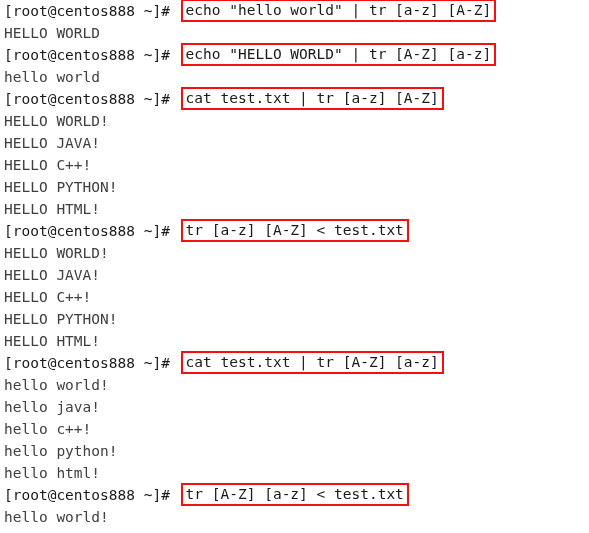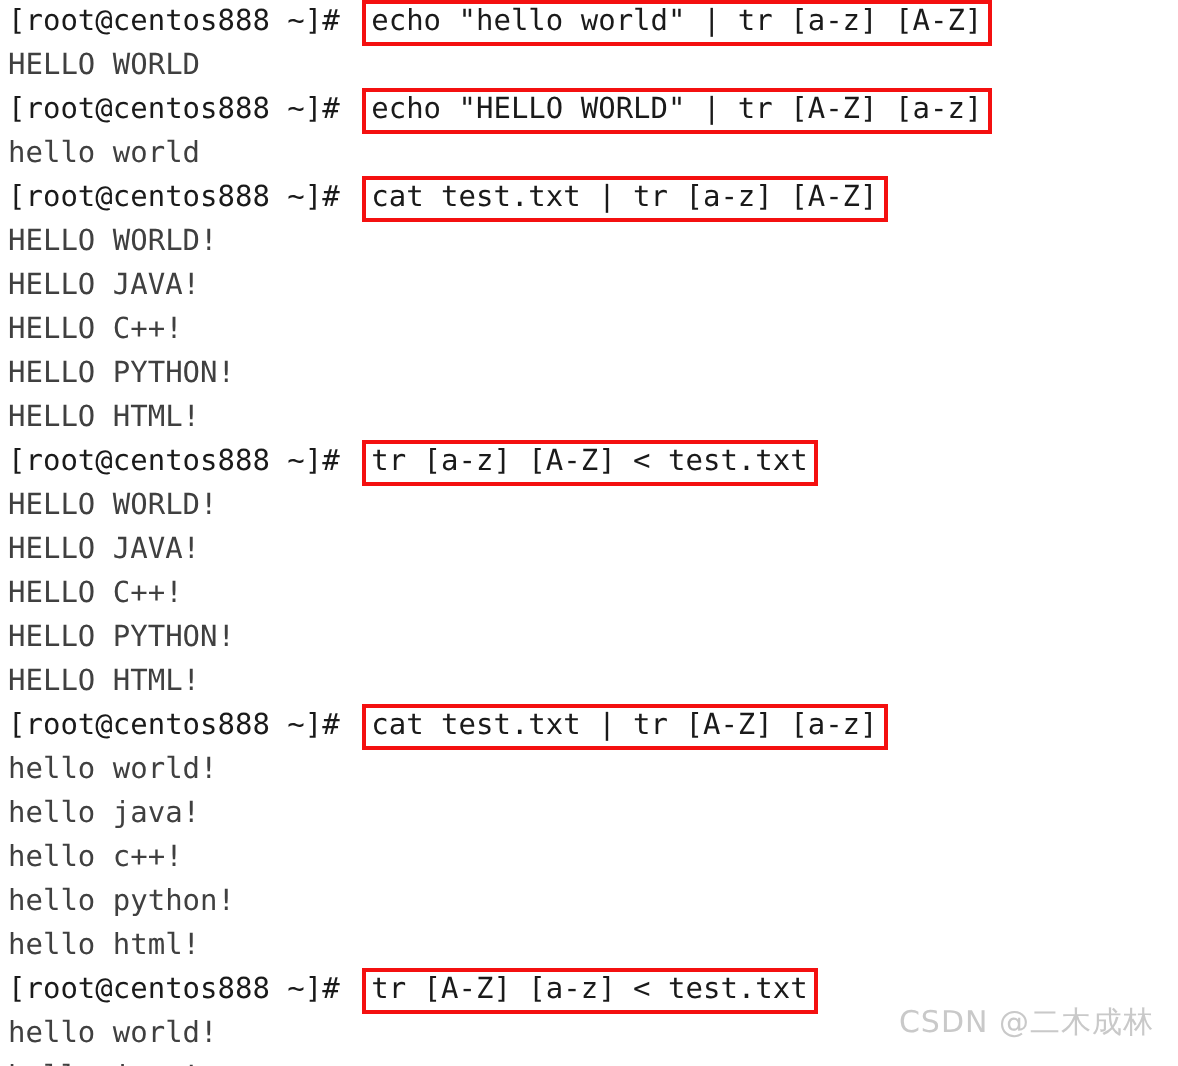--- a/index.html
+++ b/index.html
@@ -22,21 +22,21 @@
   .term {
     position: absolute;
     left: 4px;
     top: 0px;
     width: 585px;
   }
   .line {
     height: 22px;
     white-space: pre;
     display: flex;
-    align-items: flex-start;
+    align-items: flex-end;
   }
   .prompt {
     white-space: pre;
     color: #1a1a1a;
   }
   .cmd-box {
     display: inline-block;
     white-space: pre;
     border: 2px solid #f41010;
     padding: 0px 3px 1px 3px;
@@ -85,14 +85,13 @@
       <div class="line"><span class="prompt">[root@centos888 ~]# </span><span class="cmd-box">cat test.txt | tr [A-Z] [a-z]</span></div>
       <div class="line"><span class="outline">hello world!</span></div>
       <div class="line"><span class="outline">hello java!</span></div>
       <div class="line"><span class="outline">hello c++!</span></div>
       <div class="line"><span class="outline">hello python!</span></div>
       <div class="line"><span class="outline">hello html!</span></div>
       <div class="line"><span class="prompt">[root@centos888 ~]# </span><span class="cmd-box">tr [A-Z] [a-z] &lt; test.txt</span></div>
       <div class="line"><span class="outline">hello world!</span></div>
       <div class="line"><span class="outline">hello java!</span></div>
     </div>
-  <div class="watermark">CSDN @二木成林</div>
 </div>
 
 </body></html>

